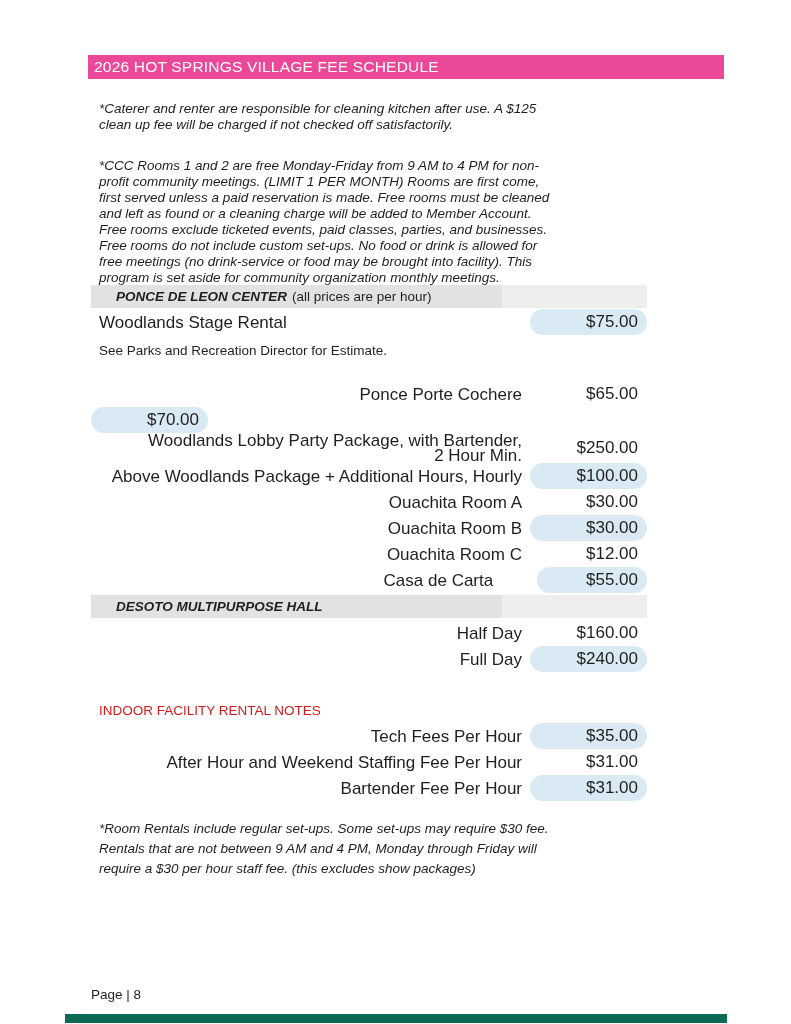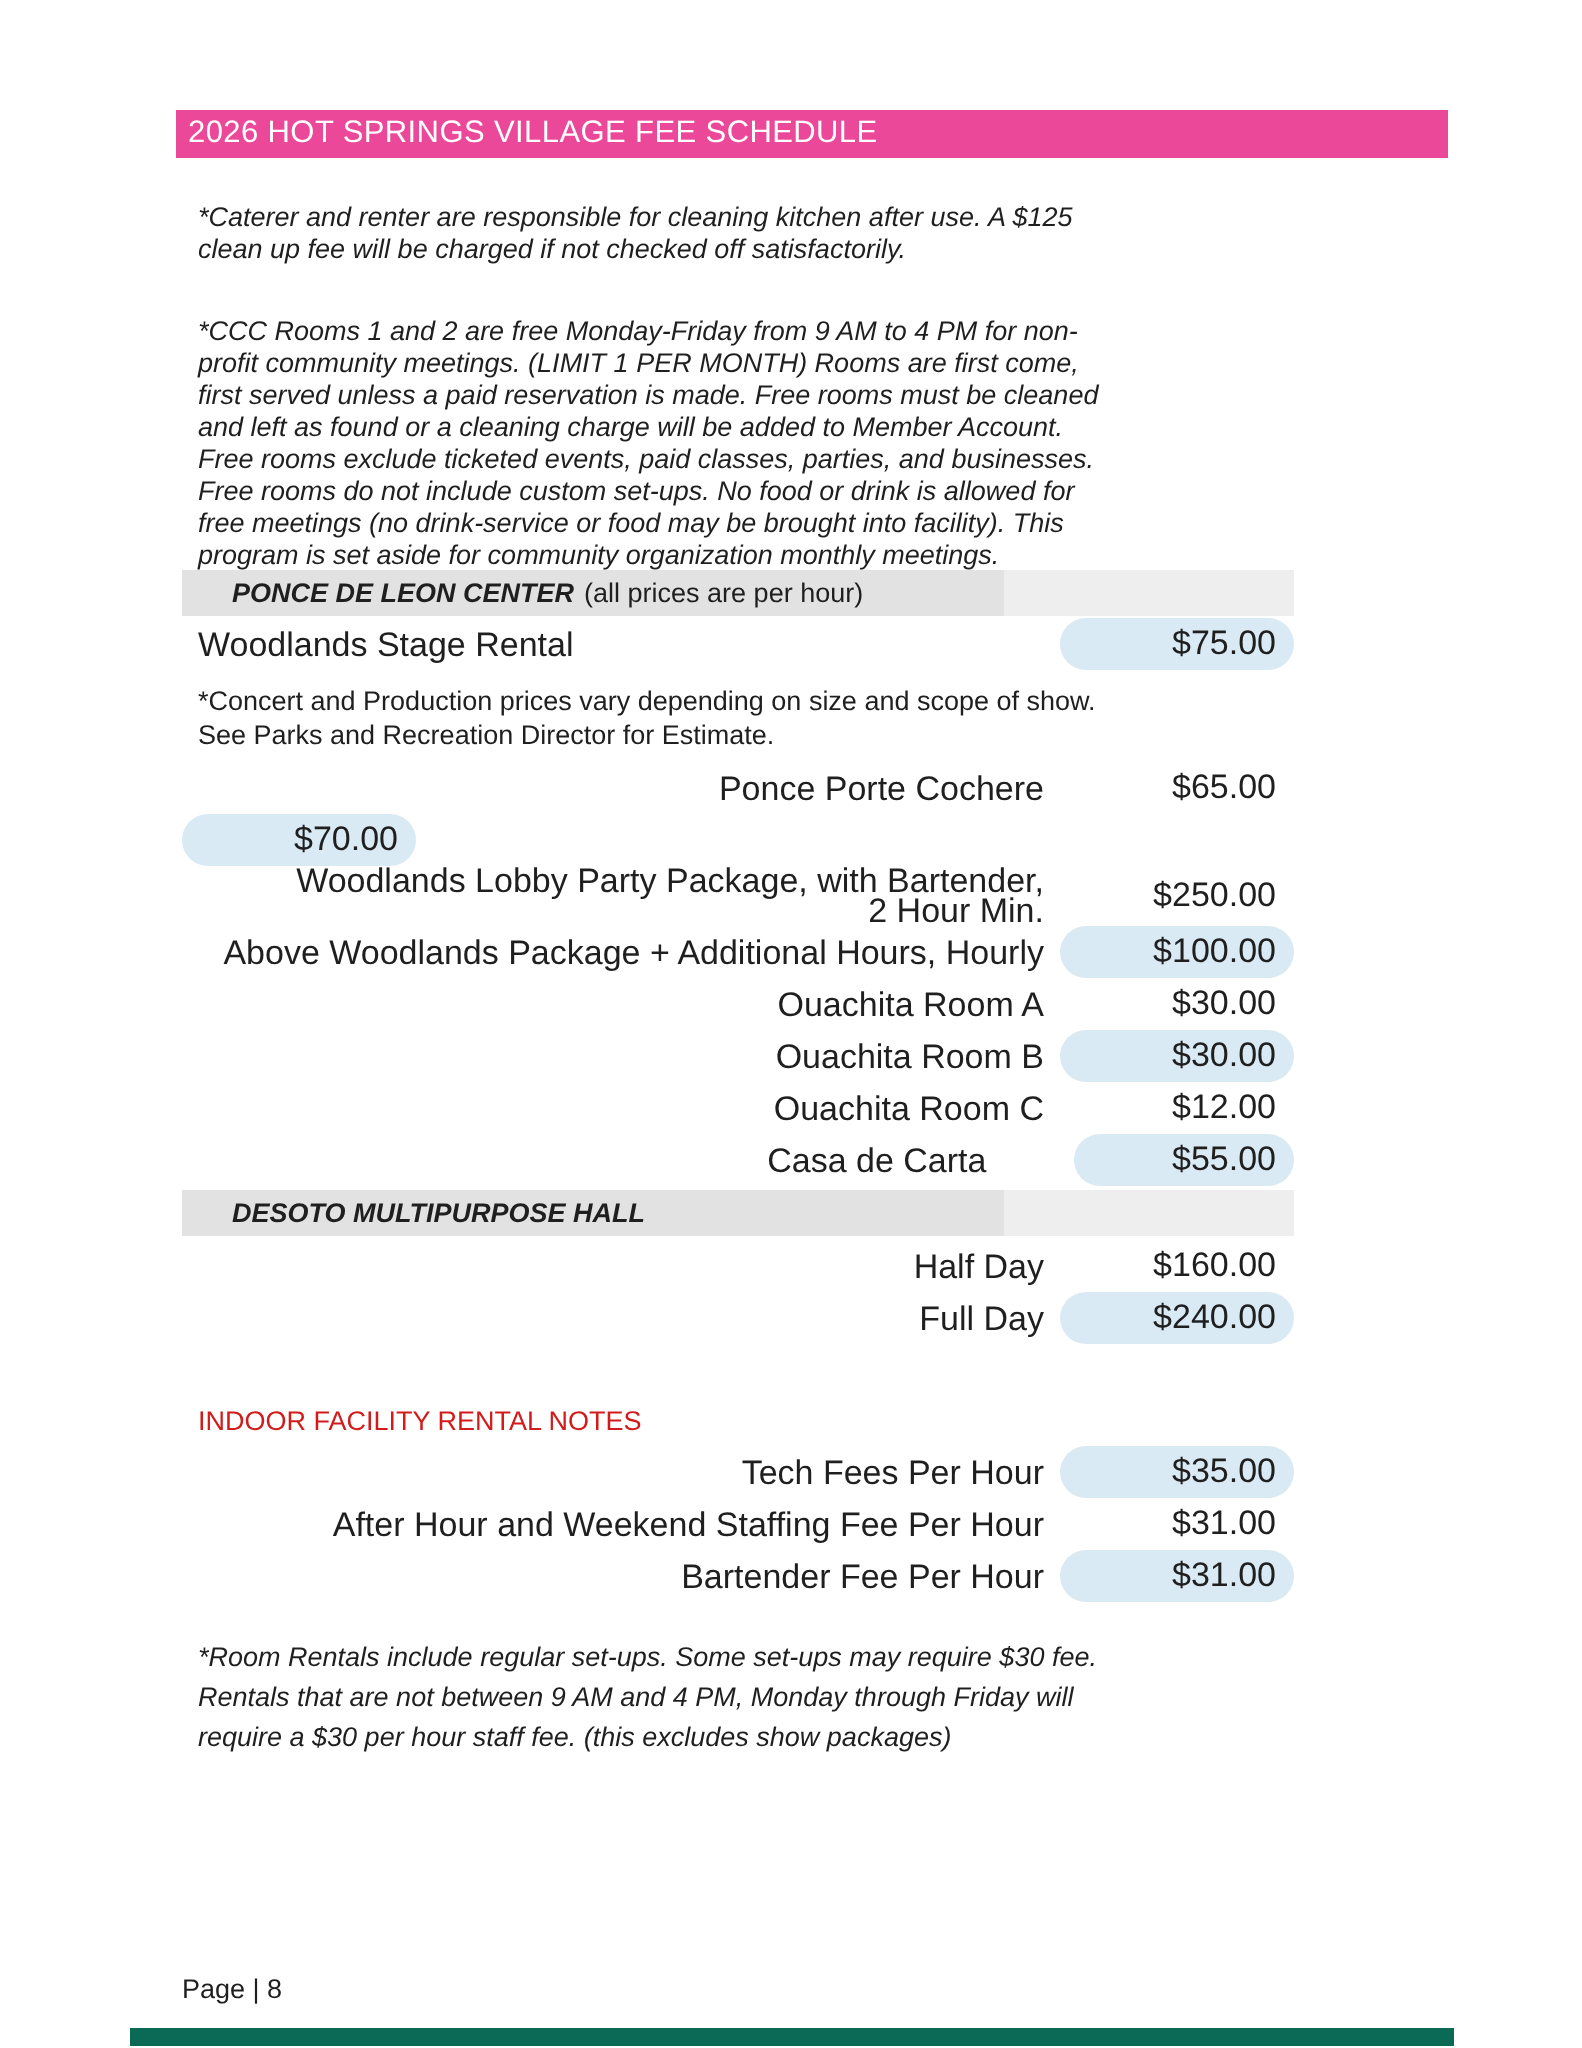--- a/index.html
+++ b/index.html
@@ -119,21 +119,20 @@
     </div>
     <div class="sh-right"></div>
   </div>
 
   <div class="fee-row" id="row-stage">
     <div class="lbl left">Woodlands Stage Rental</div>
     <div class="price shaded">$75.00</div>
   </div>
 
   <div class="note" id="note-concert">
-    <div class="line">*Concert and Production prices vary depending on size and scope of show.</div>
     <div class="line">See Parks and Recreation Director for Estimate.</div>
   </div>
 
   <div class="fee-row" id="row-porte">
     <div class="lbl">Ponce Porte Cochere</div>
     <div class="price">$65.00</div>
   </div>
 
   <div class="fee-row" id="row-lobby">
     <div class="price shaded">$70.00</div>

